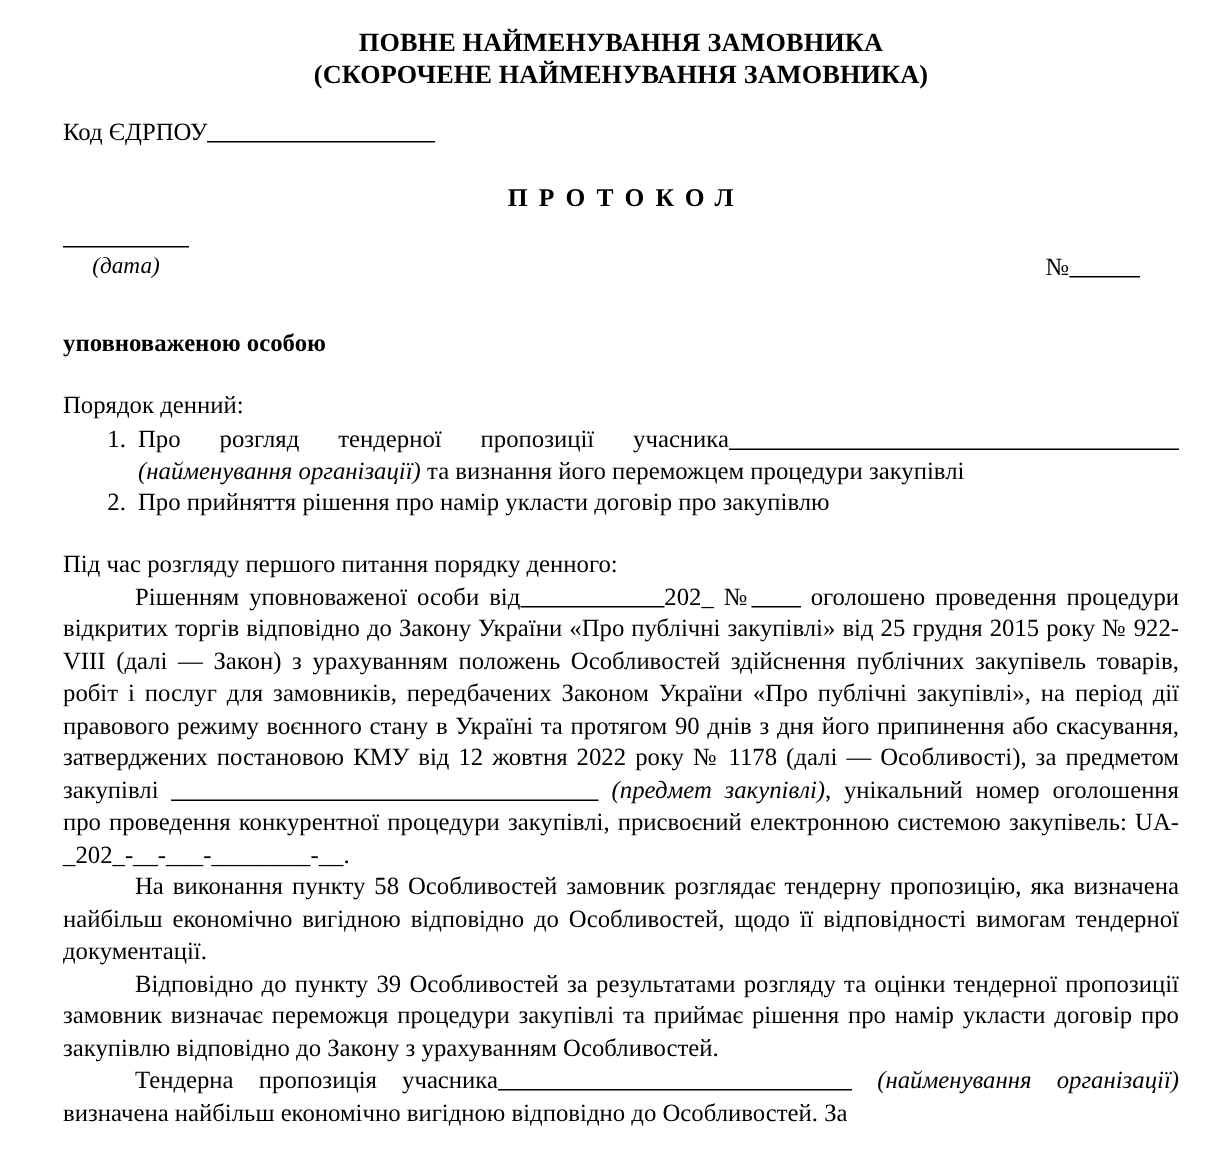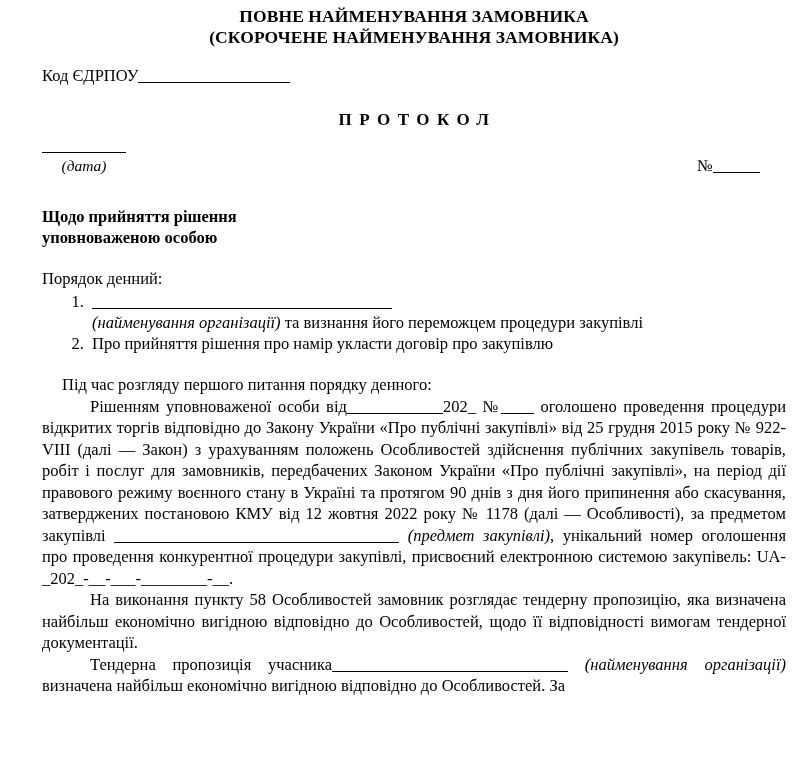--- a/index.html
+++ b/index.html
@@ -30,21 +30,21 @@
     width: 744px;
   }
 
   
   .org-title {
     text-align: center;
     font-weight: bold;
     font-size: 17.5px;
     line-height: 21px;
     letter-spacing: 0.1px;
-    margin: 0;
+    margin: 12px;
     padding-top: 6px;
     font-family: Liberation Serif, serif;
   }
   .org-title .line2 { display: block; }
 
   .edrpou-row {
     margin-top: 18px;
     text-align: left;
     font-size: 16.5px;
     line-height: 20px;
@@ -120,21 +120,20 @@
     padding-left: 4px;
     margin-bottom: 0;
   }
   .just-all { text-align: justify; text-align-last: justify; }
 
   
   .p-lead {
     font-size: 16.5px;
     line-height: 21.5px;
     margin-top: 20px;
-    margin-left: 20px;
   }
   .p-body {
     font-size: 16.5px;
     line-height: 21.5px;
     margin-top: 0;
     text-align: justify;
     text-indent: 48px;
   }
   .ital { font-style: italic; }
   .blank-u {
@@ -172,40 +171,40 @@
       <div class="meta-cell meta-date">
         <div class="meta-rule"></div>
         <div class="meta-cap">(дата)</div>
       </div>
       <div class="meta-no">
         <span>№</span><span class="blank-u w-no"></span>
       </div>
     </div>
 
     <div class="subject">
-      <span>Щодо прийняття рішення</span>
       <span>уповноваженою особою</span>
     </div>
 
     <div class="agenda-lead">Порядок денний:</div>
     <ol class="agenda">
       <li>
         <span class="just-all" style="display:block;">
-          <span class="blank-u w-part1"></span>
+          <span>Про розгляд тендерної пропозиції учасника</span><span class="blank-u w-part1"></span>
         </span>
         <span class="ital">(найменування організації)</span><span> та визнання його переможцем процедури закупівлі</span>
       </li>
       <li>
         <span>Про прийняття рішення про намір укласти договір про закупівлю</span>
       </li>
     </ol>
 
     <div class="p-lead">Під час розгляду першого питання порядку денного:</div>
 
     <div class="p-body"><span>Рішенням уповноваженої особи від</span><span class="blank-u w-date"></span><span>202_</span>&nbsp;<span>№</span><span class="blank-u w-num"></span> <span>оголошено проведення процедури відкритих торгів відповідно до Закону України «Про публічні закупівлі» від 25 грудня 2015 року № 922-VIII (далі — Закон) з урахуванням положень Особливостей здійснення публічних закупівель товарів, робіт і послуг для замовників, передбачених Законом України «Про публічні закупівлі», на період дії правового режиму воєнного стану в Україні та протягом 90 днів з дня його припинення або скасування, затверджених постановою КМУ від 12 жовтня 2022 року № 1178 (далі — Особливості), за предметом закупівлі</span> <span class="blank-u w-long"></span> <span class="ital">(предмет закупівлі)</span><span>, унікальний номер оголошення про проведення конкурентної процедури закупівлі, присвоєний електронною системою закупівель:</span> <span>UA-_202_-__-___-________-__.</span></div>
 
     <div class="p-body">На виконання пункту 58 Особливостей замовник розглядає тендерну пропозицію, яка визначена найбільш економічно вигідною відповідно до Особливостей, щодо її відповідності вимогам тендерної документації.</div>
 
+    <div class="p-body">Відповідно до пункту 39 Особливостей за результатами розгляду та оцінки тендерної пропозиції замовник визначає переможця процедури закупівлі та приймає рішення про намір укласти договір про закупівлю відповідно до Закону з урахуванням Особливостей.</div>
 
     <div class="p-body"><span class="just-all" style="display:block; text-indent:48px;"><span>Тендерна пропозиція учасника</span><span class="blank-u w-mid"></span> <span class="ital">(найменування організації)</span></span><span> визначена найбільш економічно вигідною відповідно до Особливостей. За</span></div>
 
   </div>
 </div>
 
 </body></html>

